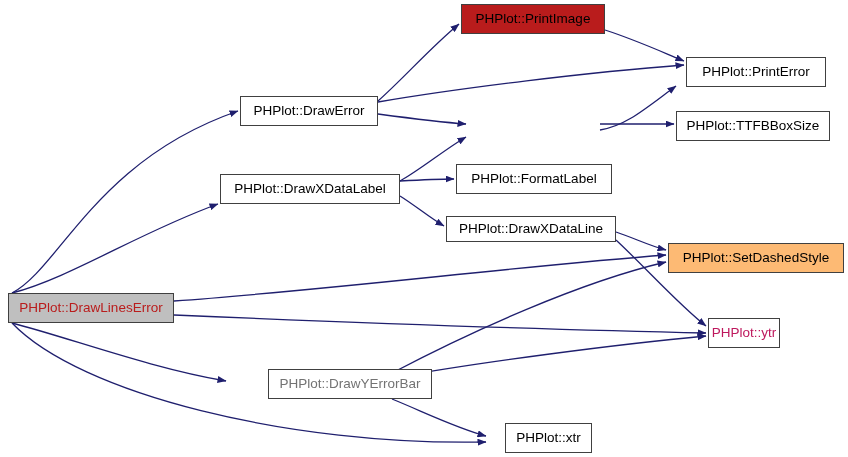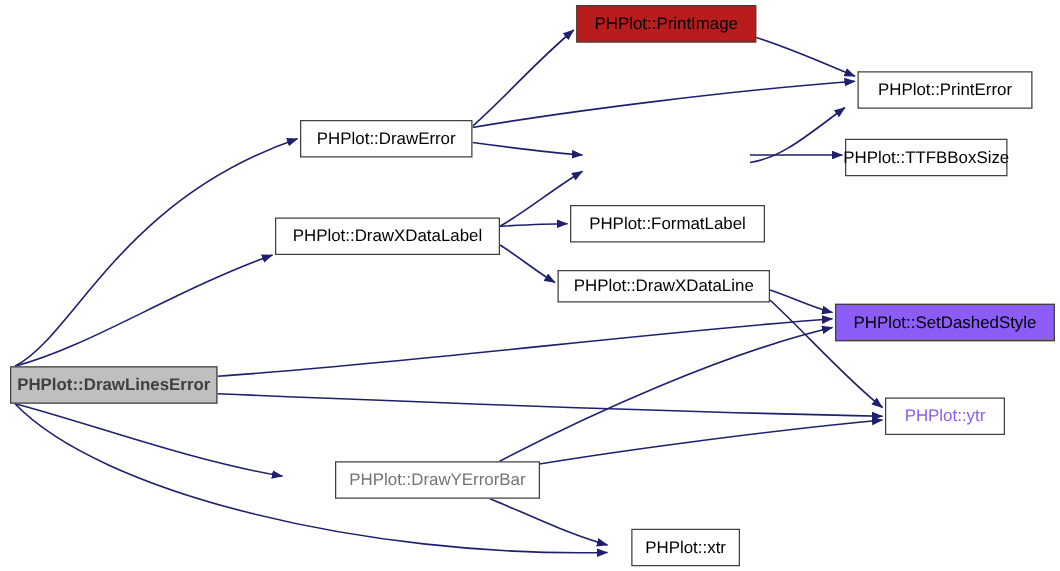--- a/index.html
+++ b/index.html
@@ -73,21 +73,21 @@
       <path d="M 400,196 C 416,206 430,218 444,226" fill="none" stroke="#1f1f6e" stroke-width="1.3" marker-end="url(#arrowhead)"></path>
       <path d="M 605,30 C 636,40 662,52 684,61" fill="none" stroke="#1f1f6e" stroke-width="1.3" marker-end="url(#arrowhead)"></path>
       <path d="M 600,130 C 626,126 646,108 676,86" fill="none" stroke="#1f1f6e" stroke-width="1.3" marker-end="url(#arrowhead)"></path>
       <path d="M 600,124 C 626,124 650,124 674,124" fill="none" stroke="#1f1f6e" stroke-width="1.3" marker-end="url(#arrowhead)"></path>
       <path d="M 616,232 C 634,238 650,246 666,250" fill="none" stroke="#1f1f6e" stroke-width="1.3" marker-end="url(#arrowhead)"></path>
       <path d="M 616,240 C 646,268 680,306 706,326" fill="none" stroke="#1f1f6e" stroke-width="1.3" marker-end="url(#arrowhead)"></path>
       <path d="M 392,373 C 470,332 580,282 666,262" fill="none" stroke="#1f1f6e" stroke-width="1.3" marker-end="url(#arrowhead)"></path>
       <path d="M 392,378 C 480,362 620,344 706,336" fill="none" stroke="#1f1f6e" stroke-width="1.3" marker-end="url(#arrowhead)"></path>
       <path d="M 392,399 C 424,412 456,428 486,436" fill="none" stroke="#1f1f6e" stroke-width="1.3" marker-end="url(#arrowhead)"></path>
     </svg>
-<div class="node root" style="left: 8px; top: 293px; width: 166px; height: 30px; background: rgb(191, 191, 191); border-color: rgb(64, 64, 64); color: #404040; font-weight: bold;">
+<div class="node root" style="left: 8px; top: 293px; width: 166px; height: 30px; background: rgb(191, 191, 191); border-color: rgb(64, 64, 64); color: #b91c1c;">
       <span class="node-label">PHPlot::DrawLinesError</span>
     </div>
     <div class="node" style="left: 220px; top: 174px; width: 180px; height: 30px; background: rgb(255, 255, 255); border-color: rgb(64, 64, 64); color: rgb(0, 0, 0);">
       <span class="node-label">PHPlot::DrawXDataLabel</span>
     </div>
     <div class="node" style="left: 240px; top: 96px; width: 138px; height: 30px; background: rgb(255, 255, 255); border-color: rgb(64, 64, 64); color: rgb(0, 0, 0);">
       <span class="node-label">PHPlot::DrawError</span>
     </div>
     <div class="node" style="left: 228px; top: 369px; width: 164px; height: 30px; background: rgb(255, 255, 255); border-color: rgb(64, 64, 64); color: #737373; margin-left: 40px;">
       <span class="node-label">PHPlot::DrawYErrorBar</span>
@@ -100,22 +100,22 @@
     </div>
     <div class="node" style="left: 446px; top: 216px; width: 170px; height: 26px; background: rgb(255, 255, 255); border-color: rgb(64, 64, 64); color: rgb(0, 0, 0);">
       <span class="node-label">PHPlot::DrawXDataLine</span>
     </div>
     <div class="node" style="left: 488px; top: 423px; width: 87px; height: 30px; background: rgb(255, 255, 255); border-color: rgb(64, 64, 64); color: rgb(0, 0, 0); margin-left: 17px;">
       <span class="node-label">PHPlot::xtr</span>
     </div>
     <div class="node" style="left: 686px; top: 57px; width: 140px; height: 30px; background: rgb(255, 255, 255); border-color: rgb(64, 64, 64); color: rgb(0, 0, 0);">
       <span class="node-label">PHPlot::PrintError</span>
     </div>
-    <div class="node" style="left: 676px; top: 111px; width: 130px; height: 30px; background: rgb(255, 255, 255); border-color: rgb(64, 64, 64); color: rgb(0, 0, 0);">
+    <div class="node" style="left: 676px; top: 111px; width: 154px; height: 30px; background: rgb(255, 255, 255); border-color: rgb(64, 64, 64); color: rgb(0, 0, 0);">
       <span class="node-label">PHPlot::TTFBBoxSize</span>
     </div>
-    <div class="node" style="left: 668px; top: 243px; width: 176px; height: 30px; background: #8b5cf6; border-color: rgb(64, 64, 64); color: rgb(0, 0, 0);">
+    <div class="node" style="left: 668px; top: 243px; width: 176px; height: 30px; background: #fdba74; border-color: rgb(64, 64, 64); color: rgb(0, 0, 0);">
       <span class="node-label">PHPlot::SetDashedStyle</span>
     </div>
-    <div class="node" style="left: 708px; top: 318px; width: 96px; height: 30px; background: rgb(255, 255, 255); border-color: rgb(64, 64, 64); color: #8b5cf6; text-align: right;">
+    <div class="node" style="left: 708px; top: 318px; width: 72px; height: 30px; background: rgb(255, 255, 255); border-color: rgb(64, 64, 64); color: #be185d; text-align: right;">
       <span class="node-label">PHPlot::ytr</span>
     </div>
   </div>
 
 </body></html>

